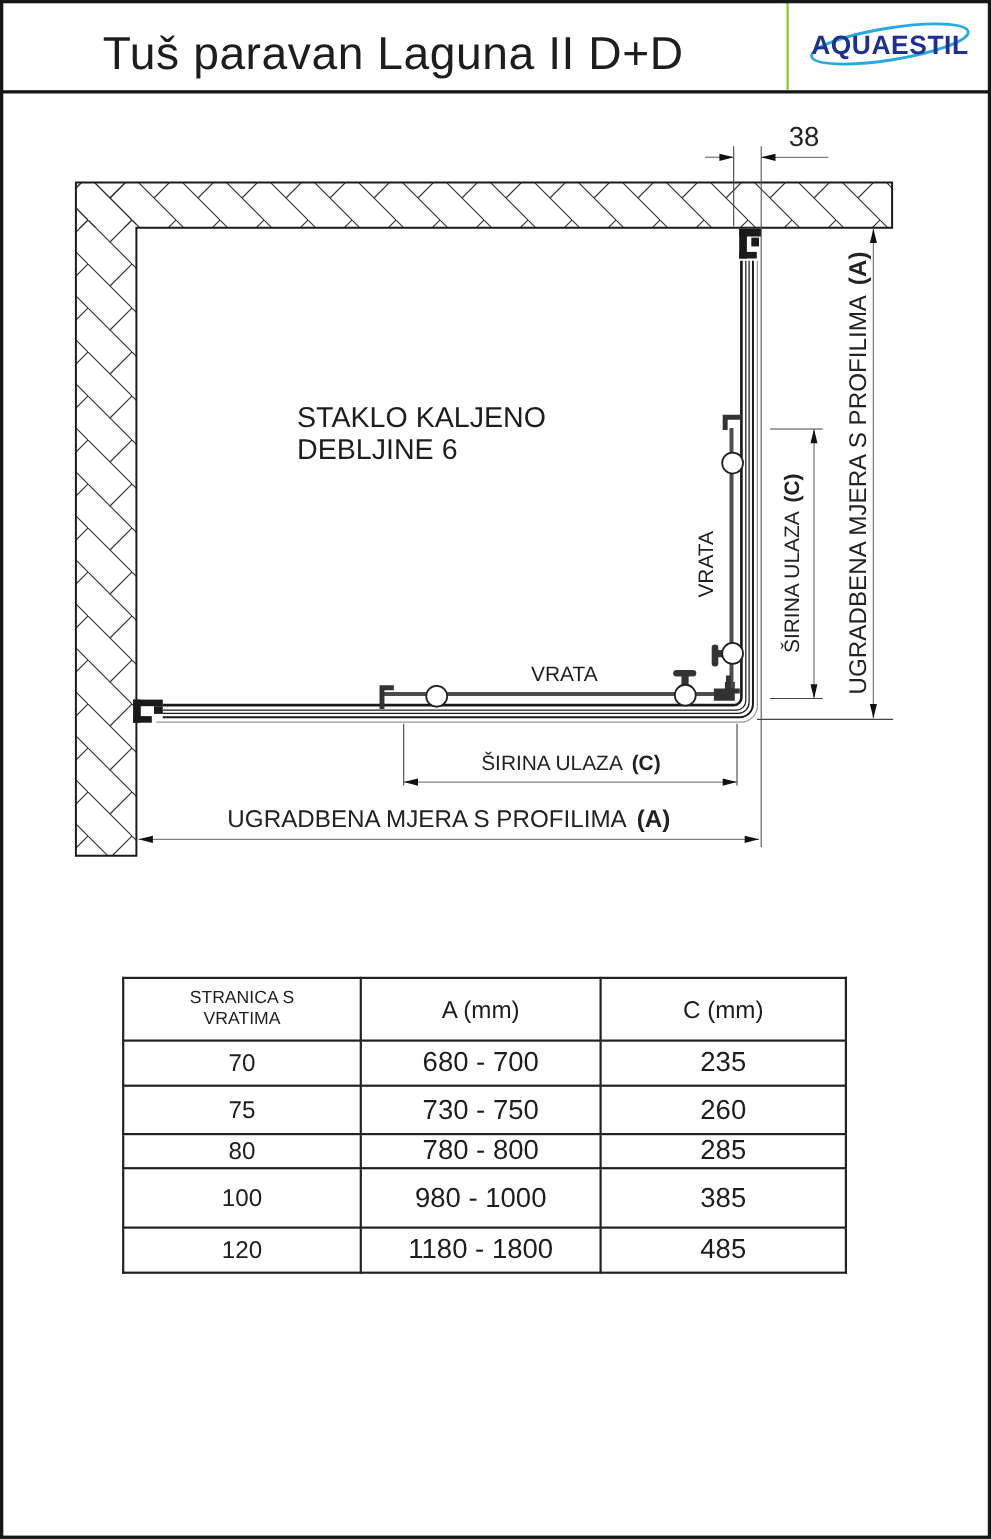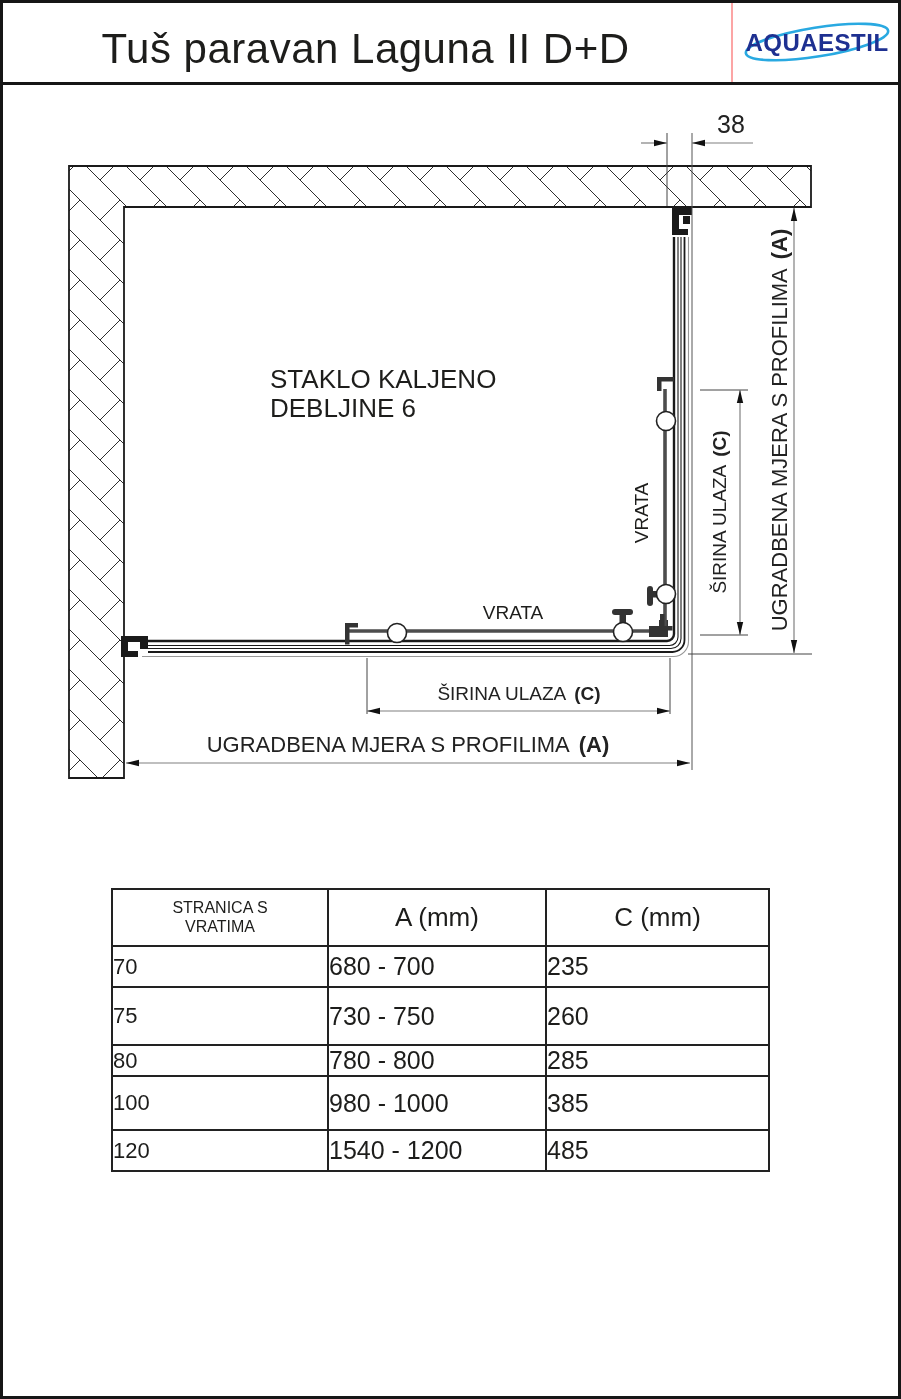--- a/index.html
+++ b/index.html
@@ -4,30 +4,30 @@
 <style>
   html,body{margin:0;padding:0;background:#e8e8e8;}
   .page{position:relative;width:901px;height:1399px;background:#ffffff;margin:0 auto;
         font-family:"Liberation Sans",sans-serif;color:#1a1a1a;overflow:hidden;}
   .border-overlay{position:absolute;inset:0;border:3px solid #161616;pointer-events:none;z-index:50;}
   
   .header{position:absolute;left:0;top:0;width:901px;height:85px;border-bottom:3px solid #161616;
           box-sizing:border-box;display:flex;}
   .title-cell{flex:1;display:flex;align-items:center;justify-content:center;}
   .page-title{font-size:42px;letter-spacing:0.5px;color:#1d1d1b;margin-top:16px;}
-  .logo-cell{width:170px;border-left:2px solid #fca5a5;box-sizing:border-box;
-             display:flex;align-items:flex-end;justify-content:center;}
+  .logo-cell{width:186px;border-left:2px solid #84cc16;box-sizing:border-box;
+             display:flex;align-items:flex-start;justify-content:center;}
   
   .drawing{position:absolute;left:0;top:0;}
   
   .spec-table{position:absolute;left:111px;top:888px;width:657px;border-collapse:collapse;
-              table-layout:fixed;color:#1d1d1b;}
+              table-layout:fixed;text-align:center;color:#1d1d1b;}
   .spec-table td,.spec-table th{border:2px solid #222;padding:0;vertical-align:middle;font-weight:normal;}
   .hdr-small{font-size:16px;line-height:1.18;}
-  .hdr-big{font-size:26px;}
+  .hdr-big{font-size:22px;}
   .cell-size{font-size:22px;font-weight:bold;margin-left:20px;}
   .cell-val{font-size:25px;border-radius:20px;}
 </style>
 </head>
 <body>
 
 <div class="page">
 
   <div class="header">
     <div class="title-cell">
@@ -166,37 +166,37 @@
         <div>VRATIMA</div>
       </th>
       <th class="hdr-big">A (mm)</th>
       <th class="hdr-big">C (mm)</th>
     </tr>
     <tr style="height:41px">
       <td class="cell-size">70</td>
       <td class="cell-val">680 - 700</td>
       <td class="cell-val">235</td>
     </tr>
-    <tr style="height:58px">
+    <tr style="height:44px">
       <td class="cell-size">75</td>
       <td class="cell-val">730 - 750</td>
       <td class="cell-val">260</td>
     </tr>
     <tr style="height:25px">
       <td class="cell-size">80</td>
       <td class="cell-val">780 - 800</td>
       <td class="cell-val">285</td>
     </tr>
     <tr style="height:54px">
       <td class="cell-size">100</td>
       <td class="cell-val">980 - 1000</td>
       <td class="cell-val">385</td>
     </tr>
     <tr style="height:41px">
       <td class="cell-size">120</td>
-      <td class="cell-val">1540 - 1200</td>
+      <td class="cell-val">1180 - 1800</td>
       <td class="cell-val">485</td>
     </tr>
   </tbody>
     </table>
 
   <div class="border-overlay"></div>
 </div>
 
 </body></html>

